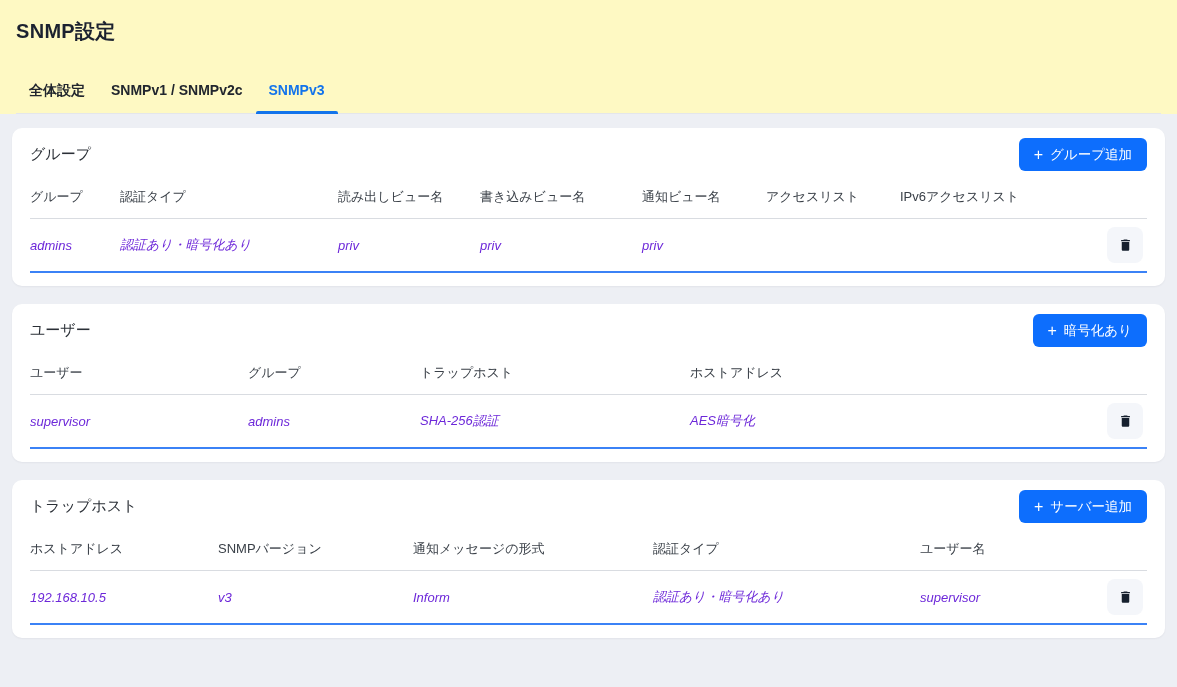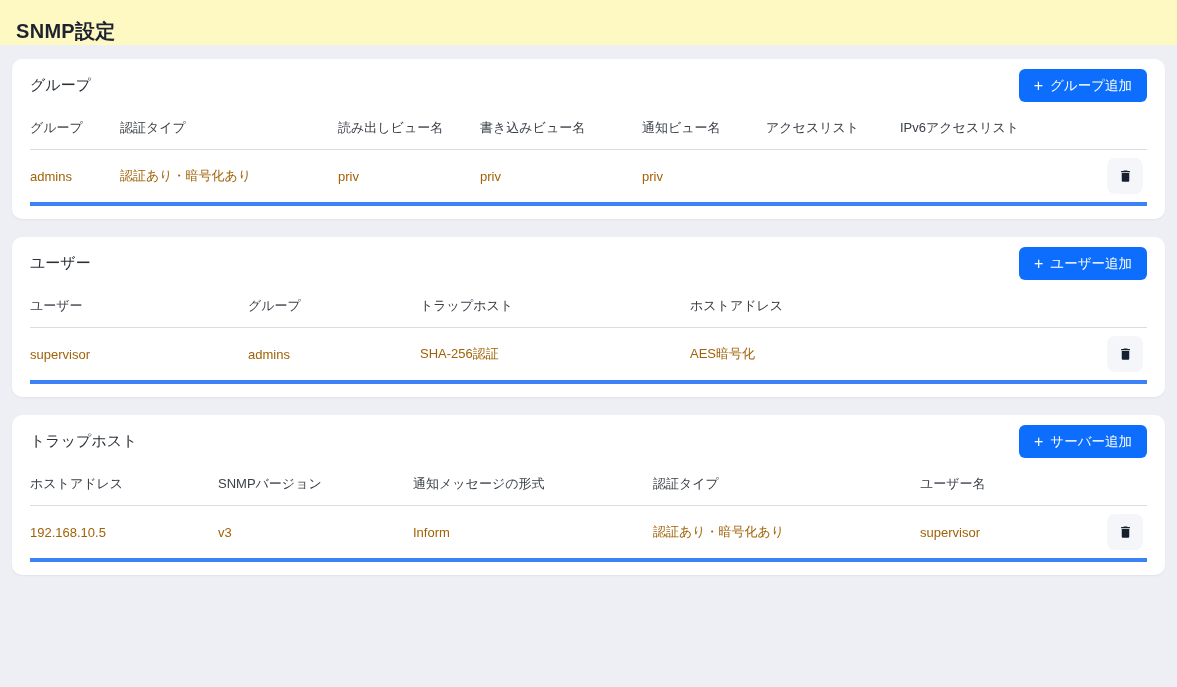--- a/index.html
+++ b/index.html
@@ -38,36 +38,41 @@
     display:inline-flex; align-items:center; gap:7px; cursor:pointer;
   }
   .add-btn .plus { font-size:16px; font-weight:400; line-height:1; }
   
   table { width:100%; border-collapse:collapse; font-size:13px; table-layout:fixed; }
   th {
     text-align:left; font-weight:400; color:#3a4048; font-size:13px;
     padding:11px 8px 12px 0; border-bottom:1px solid #d9dce1; white-space:nowrap;
   }
   td {
-    padding:8px 8px 8px 0; border-bottom:4px solid #3b82f6;
-    color:#a16207; height:52px; white-space:nowrap;
+    padding:8px 8px 8px 0; border-bottom:2px solid #3b82f6;
+    color:#6d28d9; height:52px; white-space:nowrap;font-style:italic;
   }
   td.action, th.action { text-align:right; padding-right:4px; }
   .icon-btn {
     width:36px; height:36px; border-radius:8px; background:#f4f6fa; border:none;
     display:inline-flex; align-items:center; justify-content:center; cursor:pointer;
     vertical-align:middle;
   }
   .icon-btn svg { display:block; }
 </style>
 </head>
 <body>
 
 <div class="page-header">
   <div class="page-title">SNMP設定</div>
+  <div class="tabs">
+    <div class="tab">全体設定</div>
+    <div class="tab">SNMPv1 / SNMPv2c</div>
+    <div class="tab active">SNMPv3</div>
+  </div>
 </div>
 
 <div class="main">
 
   <div class="card">
     <div class="card-head">
       <div class="card-title">グループ</div>
       <button class="add-btn">
         <span class="plus">+</span>
         <span>グループ追加</span>
@@ -117,21 +122,21 @@
         </tr>
       </tbody>
     </table>
   </div>
 
   <div class="card">
     <div class="card-head">
       <div class="card-title">ユーザー</div>
       <button class="add-btn">
         <span class="plus">+</span>
-        <span>ユーザー追加</span>
+        <span>暗号化あり</span>
       </button>
     </div>
     <table>
       <colgroup>
         <col style="width:218px">
           <col style="width:172px">
           <col style="width:270px">
         <col>
           <col style="width:52px">
       </colgroup>

